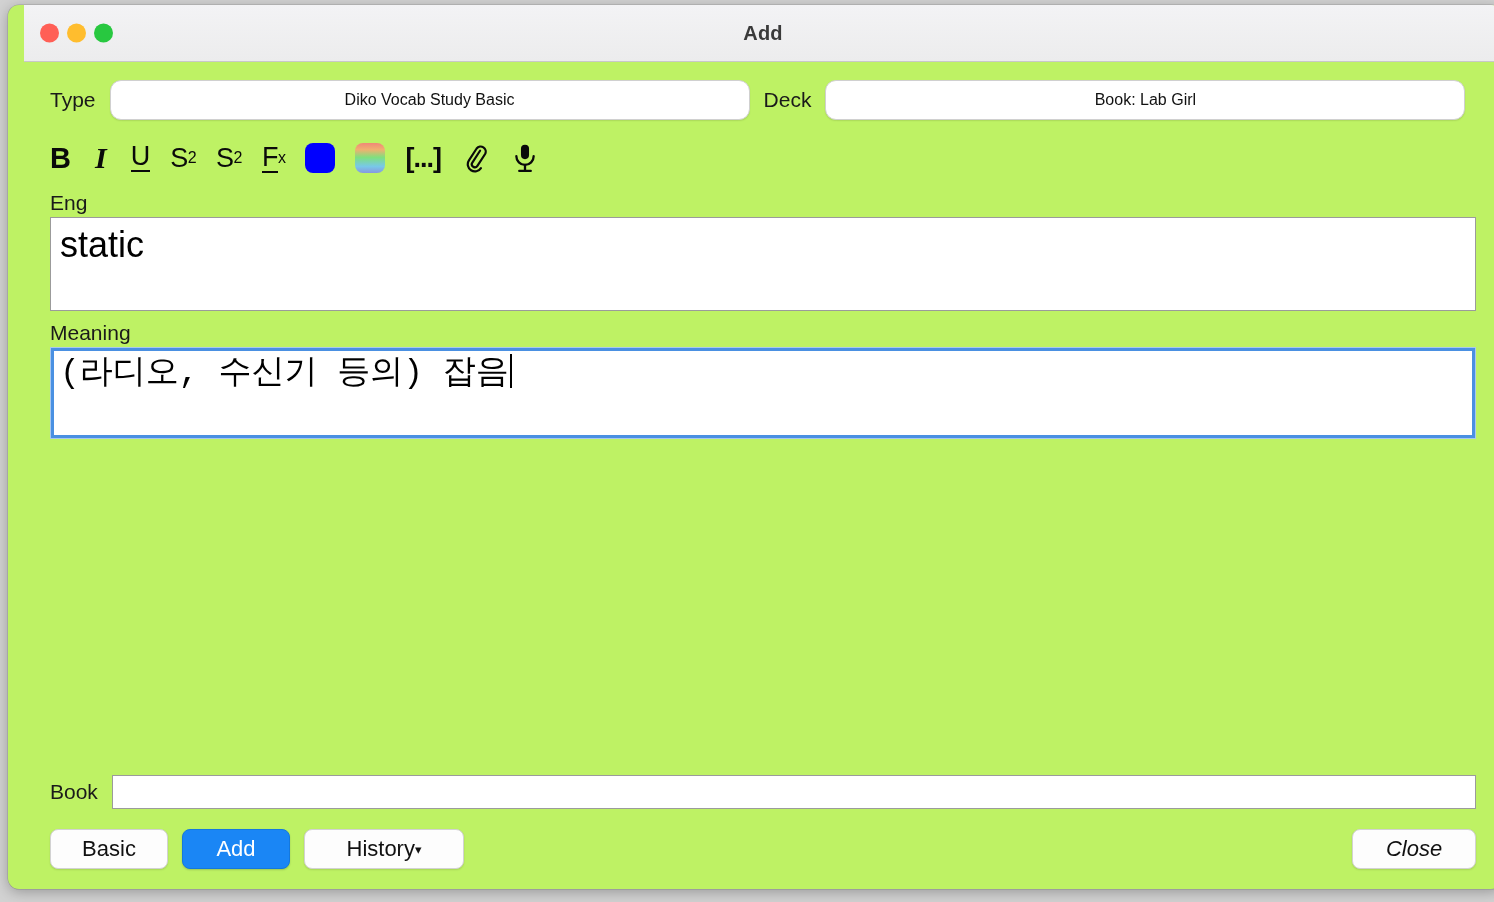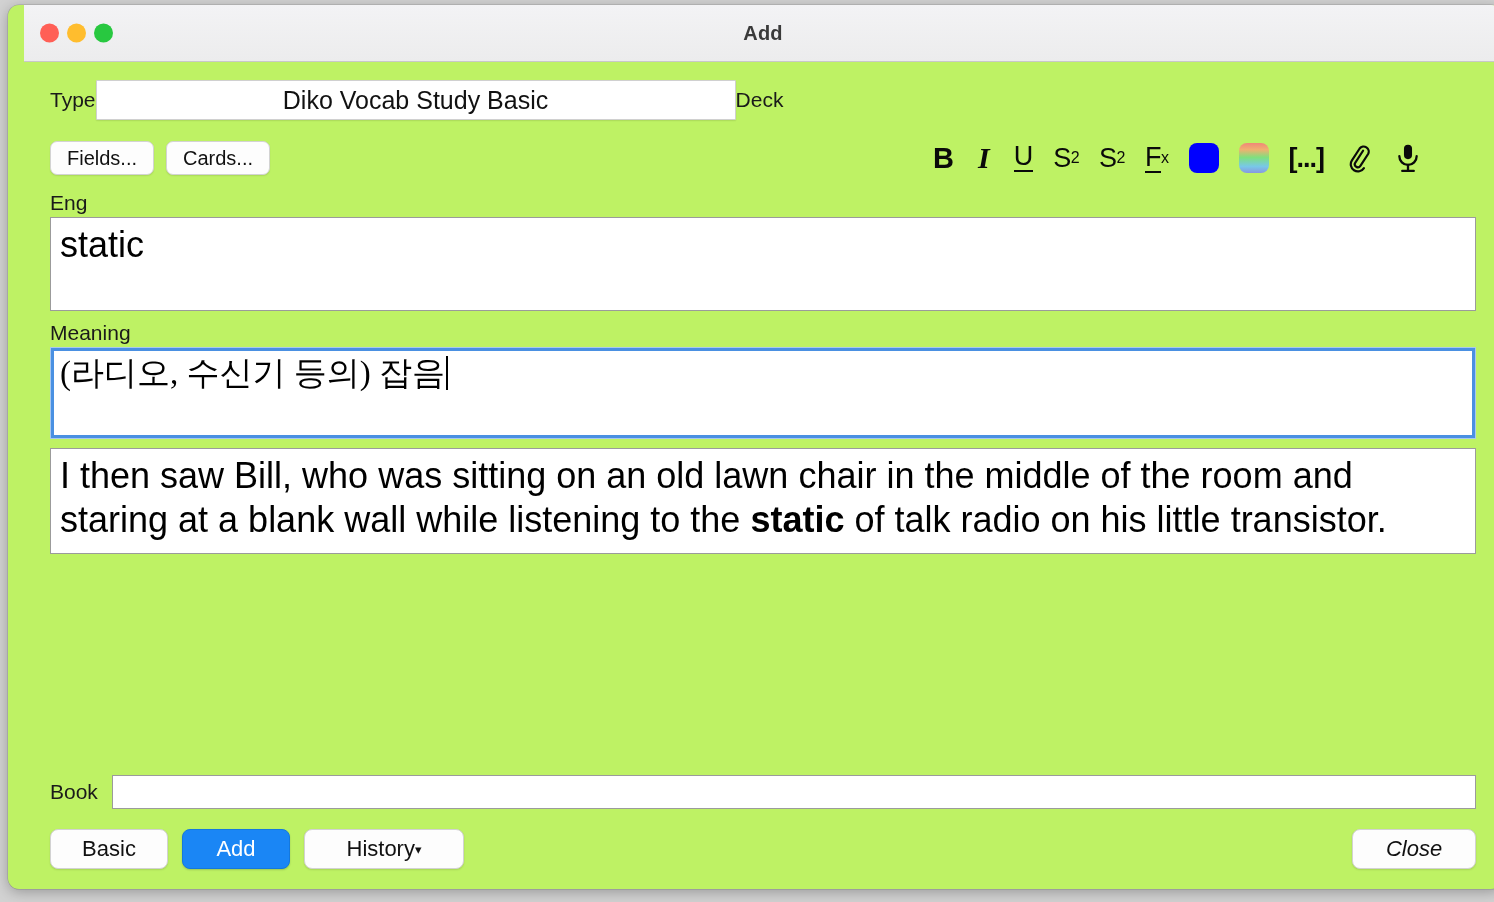--- a/index.html
+++ b/index.html
@@ -72,35 +72,36 @@
     padding: 18px 26px 0 26px;
     display: flex;
     flex-direction: column;
     min-height: 0;
   }
 
   
   #selector-row {
     display: flex;
     align-items: center;
+    gap: 14px;
     margin-bottom: 16px;
   }
   .sel-label {
     font-size: 21px;
     color: #1a1a1a;
     white-space: nowrap;
   }
   .sel-button {
     flex: 1 1 0;
     height: 38px;
     border: 1px solid #d0d0d0;
-    border-radius: 1px;
+    border-radius: 11px;
     background: #ffffff;
     box-shadow: 0 1px 1.5px rgba(0,0,0,0.10);
-    font-size: 25px;
+    font-size: 16px;
     color: #111;
     display: flex;
     align-items: center;
     justify-content: center;
     font-family: "Liberation Sans", sans-serif;
     cursor: pointer;
     padding: 0 10px;
     overflow: hidden;
     white-space: nowrap;
   }
@@ -242,21 +243,21 @@
     box-shadow: inset 0 0 0 1px #ffffff;
   }
   .field-content {
     font-family: Liberation Sans, sans-serif;
     font-size: 36px;
     color: #000;
     line-height: 1.22;
     word-wrap: break-word;
   }
   .field-content.korean {
-    font-family: Liberation Serif, serif;
+    font-family: Liberation Mono, monospace;
     font-size: 33px;
     line-height: 1.25;
   }
   .field-content b { font-weight: bold; }
   .caret {
     display: inline-block;
     width: 2px;
     height: 34px;
     background: #000;
     vertical-align: -6px;
@@ -352,27 +353,24 @@
     </div>
     <div id="window-title">Add</div>
   </div>
 
   <div id="body">
 
     <div id="selector-row">
       <span class="sel-label">Type</span>
       <div class="sel-button" id="type-button">Diko Vocab Study Basic</div>
       <span class="sel-label">Deck</span>
+      <div class="sel-button" id="deck-button">Book: Lab Girl</div>
     </div>
 
     <div id="toolbar-row">
-      <div id="edit-buttons">
-        <button class="pill-button">Fields...</button>
-        <button class="pill-button">Cards...</button>
-      </div>
 
       <div id="format-tools">
         <span class="tool tool-b">B</span>
         <span class="tool tool-i">I</span>
         <span class="tool tool-u">U</span>
         <span class="tool tool-sup">S<sup>2</sup></span>
         <span class="tool tool-sub">S<sub>2</sub></span>
         <span class="tool tool-fx">
             <span class="fx-f">F</span>
             <sub>x</sub>
@@ -408,23 +406,20 @@
     <div class="field-label">Eng</div>
     <div class="field-box" id="field-eng">
       <div class="field-content">static</div>
     </div>
 
     <div class="field-label">Meaning</div>
     <div class="field-box focused" id="field-meaning">
       <div class="field-content korean"><span>(라디오, 수신기 등의) 잡음</span><span class="caret"></span></div>
     </div>
 
-    <div class="field-box" id="field-example">
-      <div class="field-content"><span>I then saw Bill, who was sitting on an old lawn chair in the middle of the room and staring at a blank wall while listening to the </span><b>static</b><span> of talk radio on his little transistor.</span></div>
-    </div>
 
     <div id="fields-spacer"></div>
 
     <div id="tags-row">
       <span id="tags-label">Book</span>
       <input id="tags-input" type="text" value="" placeholder="" style="">
     </div>
 
     <div id="footer-row">
       <div id="footer-left">

